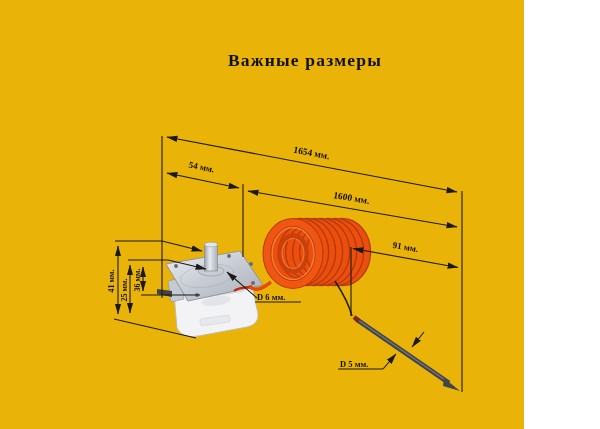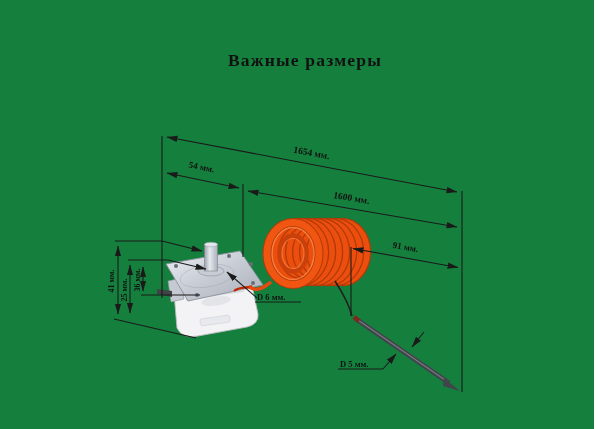--- a/index.html
+++ b/index.html
@@ -1,19 +1,19 @@
 <!DOCTYPE html>
 <html><head>
 <meta charset="utf-8">
 <style>
   html,body{margin:0;padding:0;background:#fff;}
   .stage{
     position:relative;
-    width:594px;height:429px;
-    background:#15803d;
+    width:524px;height:429px;
+    background:#eab308;
     overflow:hidden;
     font-family:"Liberation Serif", serif;
   }
   .title{
     position:absolute;
     top:50px;left:0;width:610px;
     text-align:center;
     font-size:17.5px;
     font-weight:bold;
     letter-spacing:1.2px;

